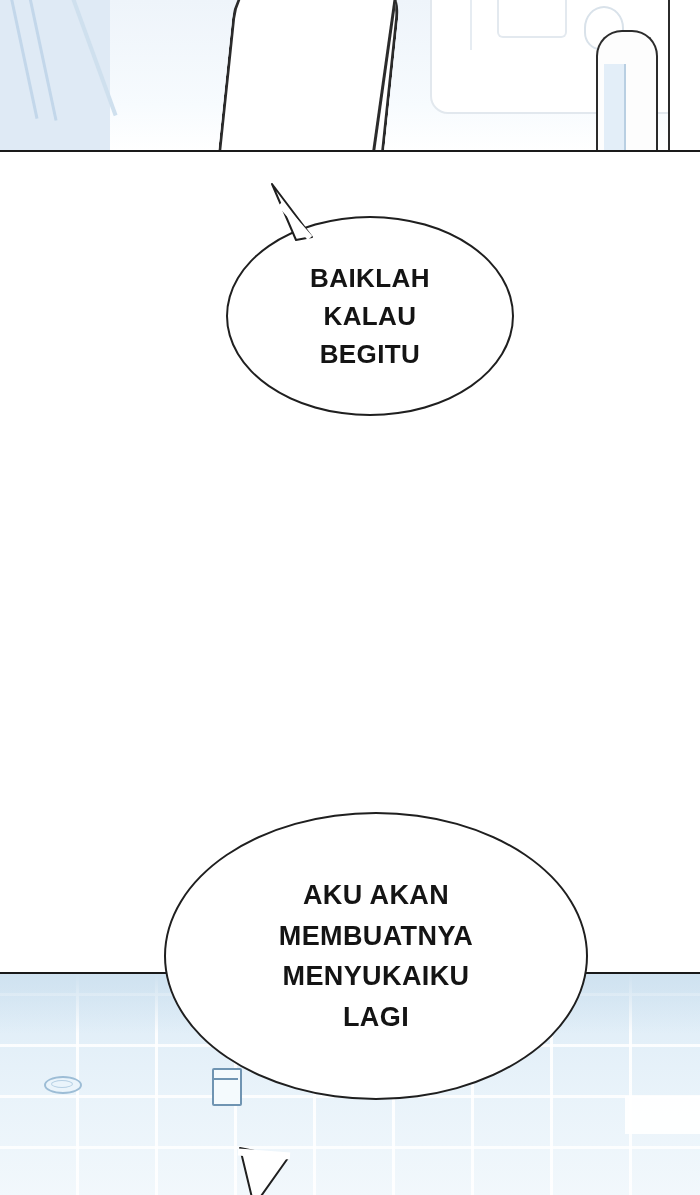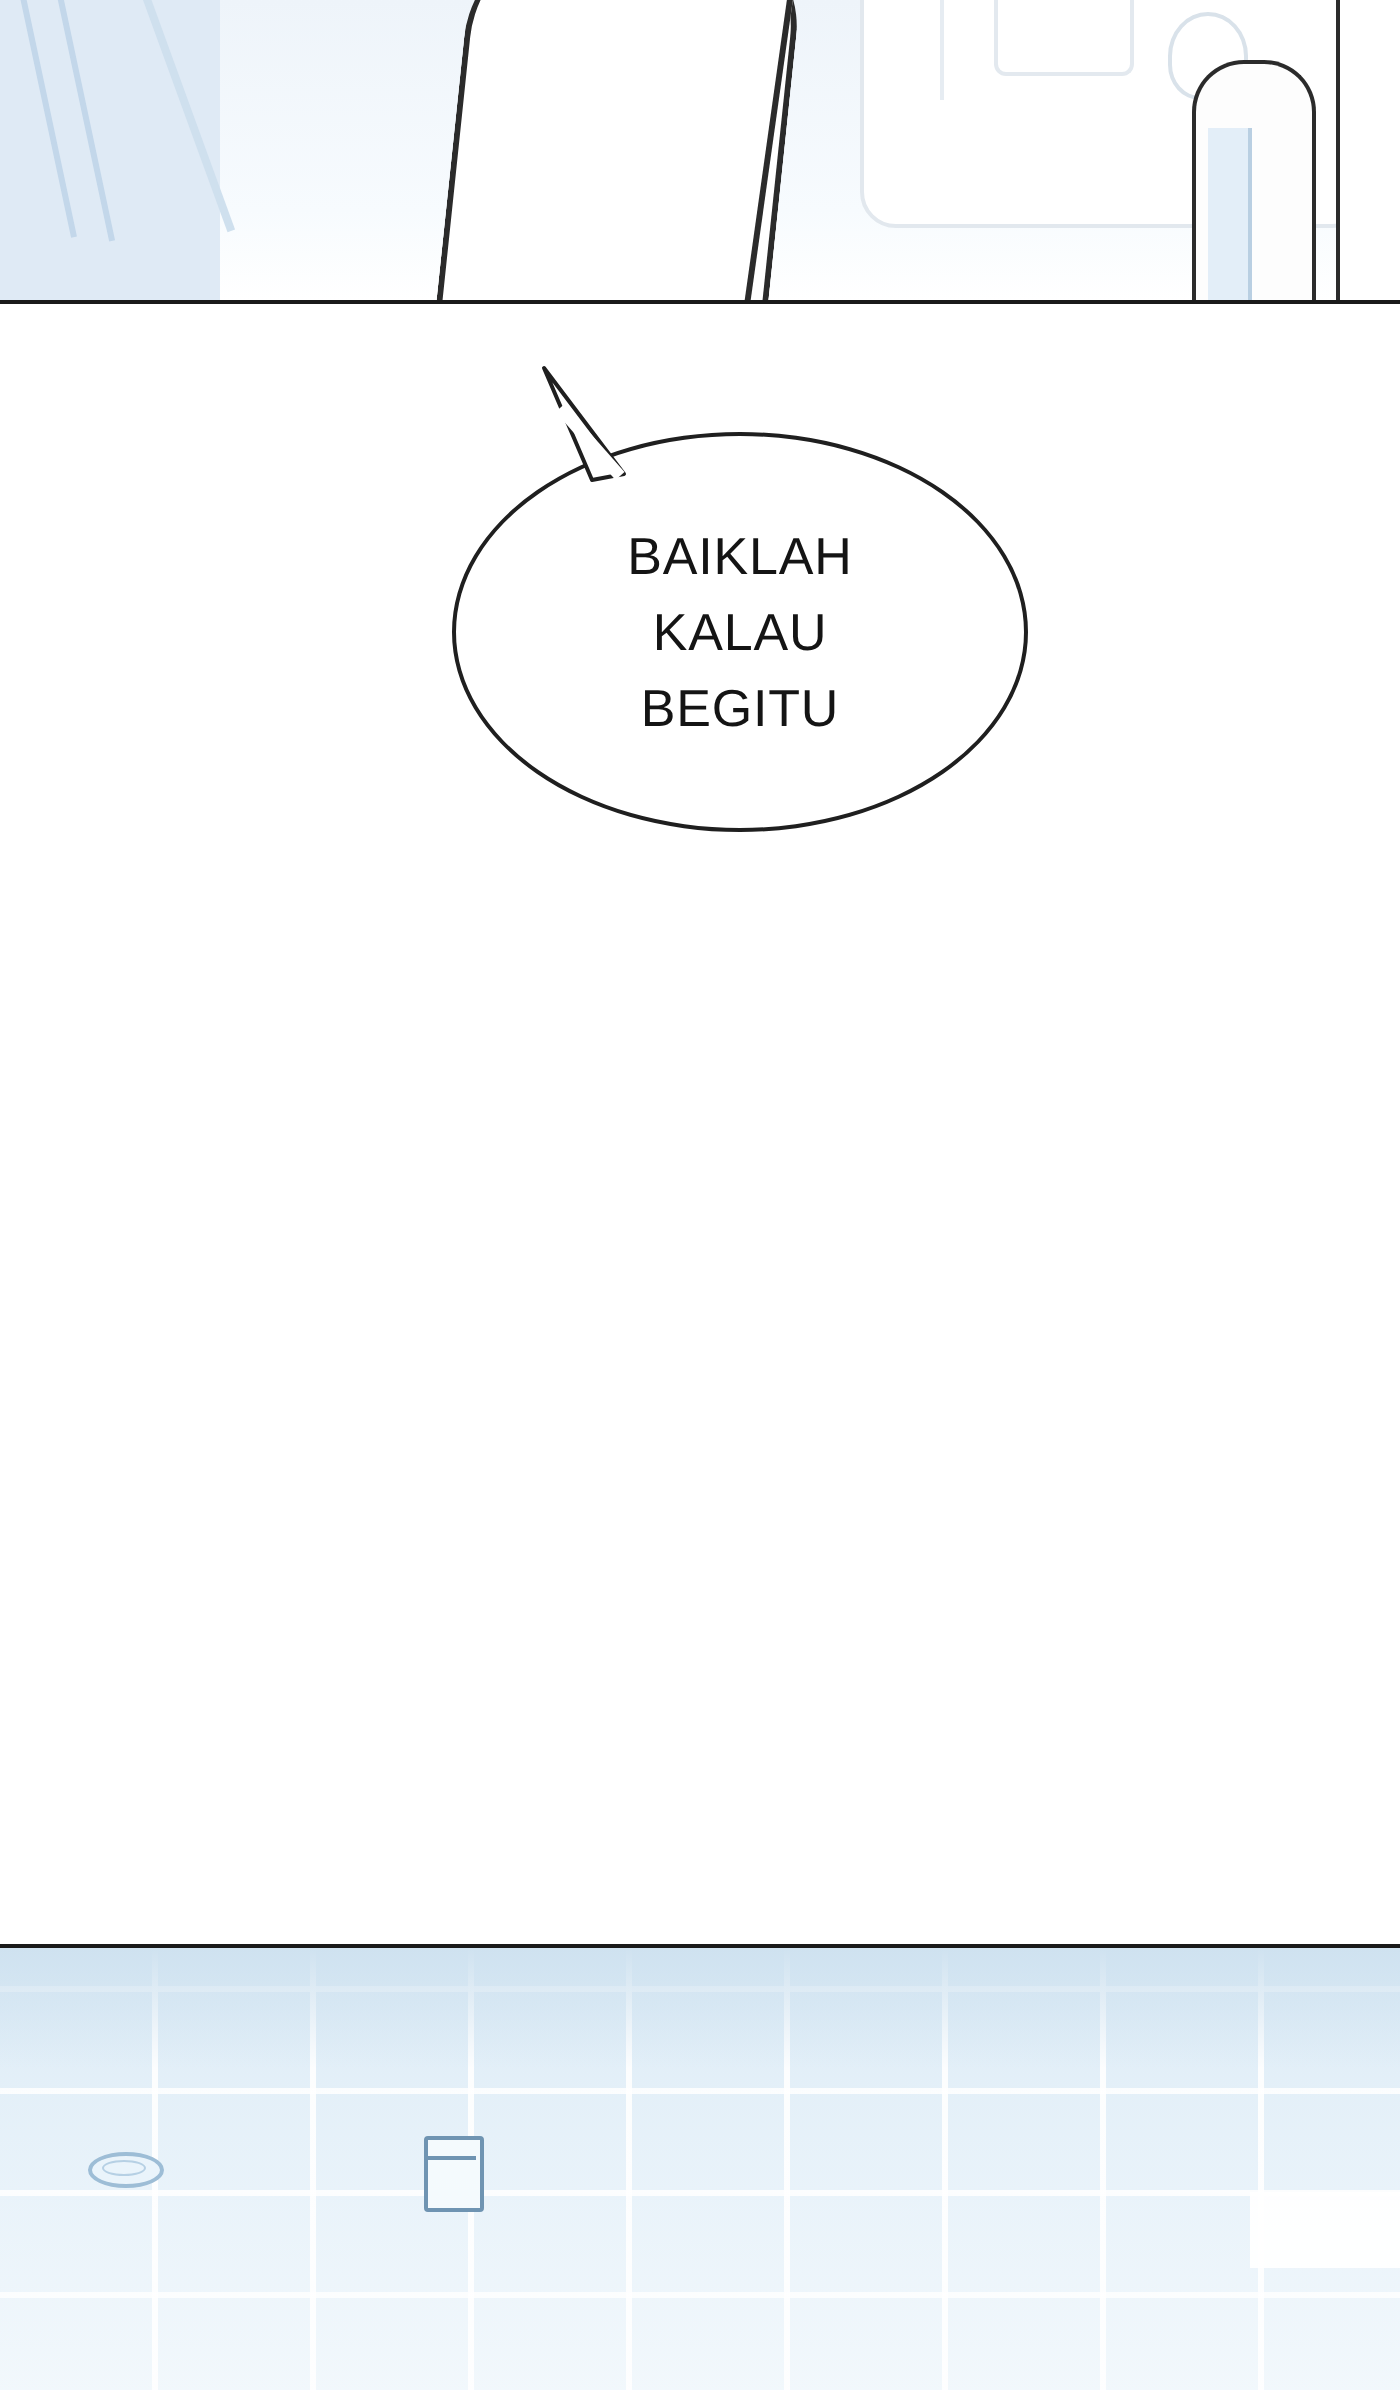--- a/index.html
+++ b/index.html
@@ -210,20 +210,21 @@
   .bubble {
     position: absolute;
     background: #ffffff;
     border: 2px solid #1f1f1f;
     display: flex;
     align-items: center;
     justify-content: center;
     text-align: center;
     box-sizing: border-box;
     color: #141414;
+    font-weight: bold;
   }
   .bubble-1 {
     left: 226px;
     top: 216px;
     width: 288px;
     height: 200px;
     border-radius: 50% / 50%;
     font-size: 26px;
     line-height: 1.47;
     letter-spacing: 0.4px;
@@ -298,14 +299,26 @@
       <svg width="70" height="70" viewBox="0 0 70 70">
         <path d="M6 2 L46 55 L30 58 Z" fill="#ffffff" stroke="#1f1f1f" stroke-width="2" stroke-linejoin="round"></path>
         <path d="M14 22 L44 56" stroke="#ffffff" stroke-width="6"></path>
       </svg>
     </div>
     <div class="bubble-text">BAIKLAH
 KALAU
 BEGITU</div>
   </div>
 
+  <div class="bubble bubble-2">
+    <div class="tail">
+      <svg width="80" height="80" viewBox="0 0 80 80">
+        <path d="M12 2 L26 60 L60 12 Z" fill="#ffffff" stroke="#1f1f1f" stroke-width="2" stroke-linejoin="round"></path>
+        <path d="M10 6 L62 10" stroke="#ffffff" stroke-width="7"></path>
+      </svg>
+    </div>
+    <div class="bubble-text">AKU AKAN
+MEMBUATNYA
+MENYUKAIKU
+LAGI</div>
+  </div>
 
 </div>
 
 </body></html>

